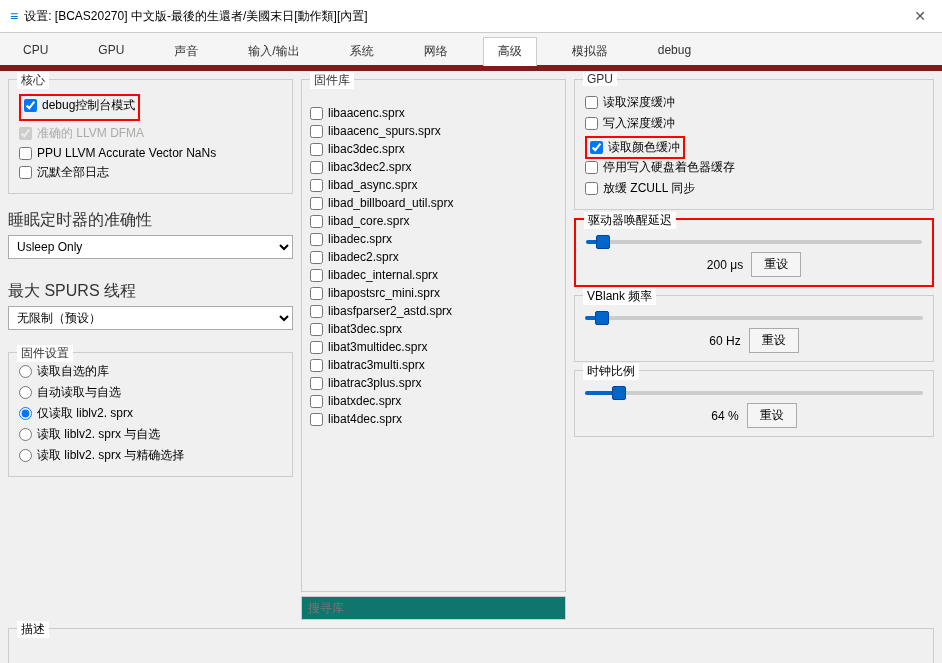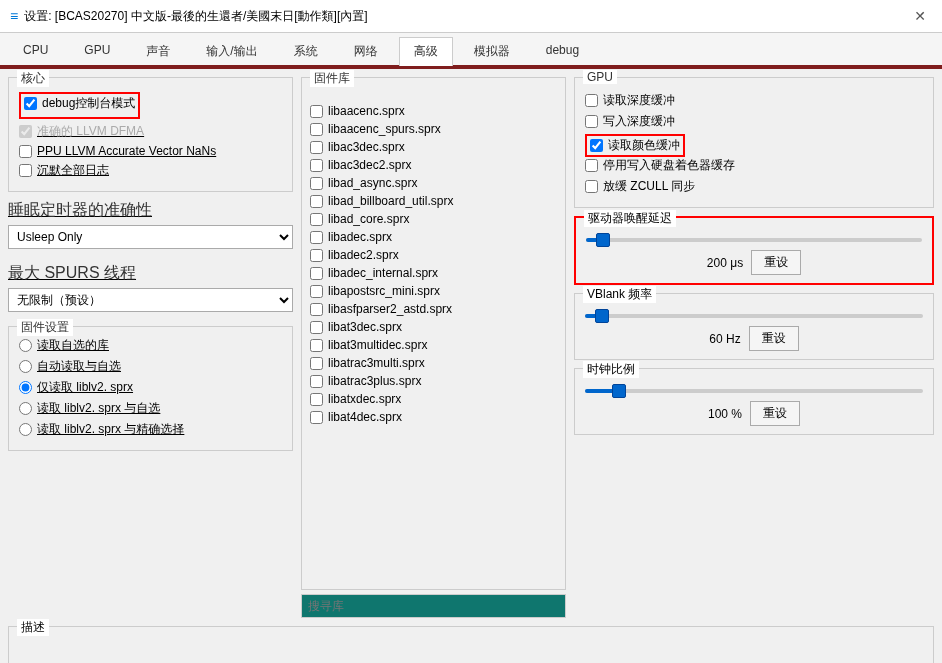--- a/index.html
+++ b/index.html
@@ -13,24 +13,24 @@
       align-items: center;
       justify-content: space-between;
       font-size: 12px;
     }
     .title-bar-left { display: flex; align-items: center; gap: 6px; }
     .title-icon { color: #0078d7; font-weight: bold; font-size: 14px; }
     .title-close { cursor: pointer; font-size: 14px; color: #555; padding: 2px 6px; }
 
     .tabs-bar {
       background: #f5f5f5;
-      border-bottom: 4px solid #7f1d1d;
+      border-bottom: 6px solid #7f1d1d;
       display: flex;
       padding: 4px 8px 0;
-      gap: 6px;
+      gap: 20px;
     }
     .tab {
       padding: 5px 14px;
       cursor: pointer;
       border: 1px solid transparent;
       border-bottom: none;
       font-size: 12px;
       background: transparent;
       color: #333;
     }
@@ -49,22 +49,21 @@
       height: calc(663px - 30px - 32px - 44px);
       overflow: hidden;
     }
 
     
     .panel-left {
       width: 285px;
       flex-shrink: 0;
       display: flex;
       flex-direction: column;
-      gap: 8px;
-      text-decoration: underline;
+      gap: 16px;
     }
 
     .group-box {
       border: 1px solid #ccc;
       padding: 8px 10px;
       position: relative;
     }
     .group-box-title {
       position: absolute;
       top: -8px;
@@ -502,21 +501,21 @@
 
     <div class="slider-plain" style="padding-top:14px;">
       <span class="slider-group-title">时钟比例</span>
       <div class="slider-row">
         <div class="slider-track">
           <div class="slider-fill" style="width:10%;"></div>
           <div class="slider-thumb" style="left:8%;"></div>
         </div>
       </div>
       <div class="slider-value-row">
-        <span>100 %</span>
+        <span>64 %</span>
         <button class="reset-btn">重设</button>
       </div>
     </div>
 
   </div>
 </div>
 
 <div class="desc-panel">
   <span class="desc-title">描述</span>
 </div>

